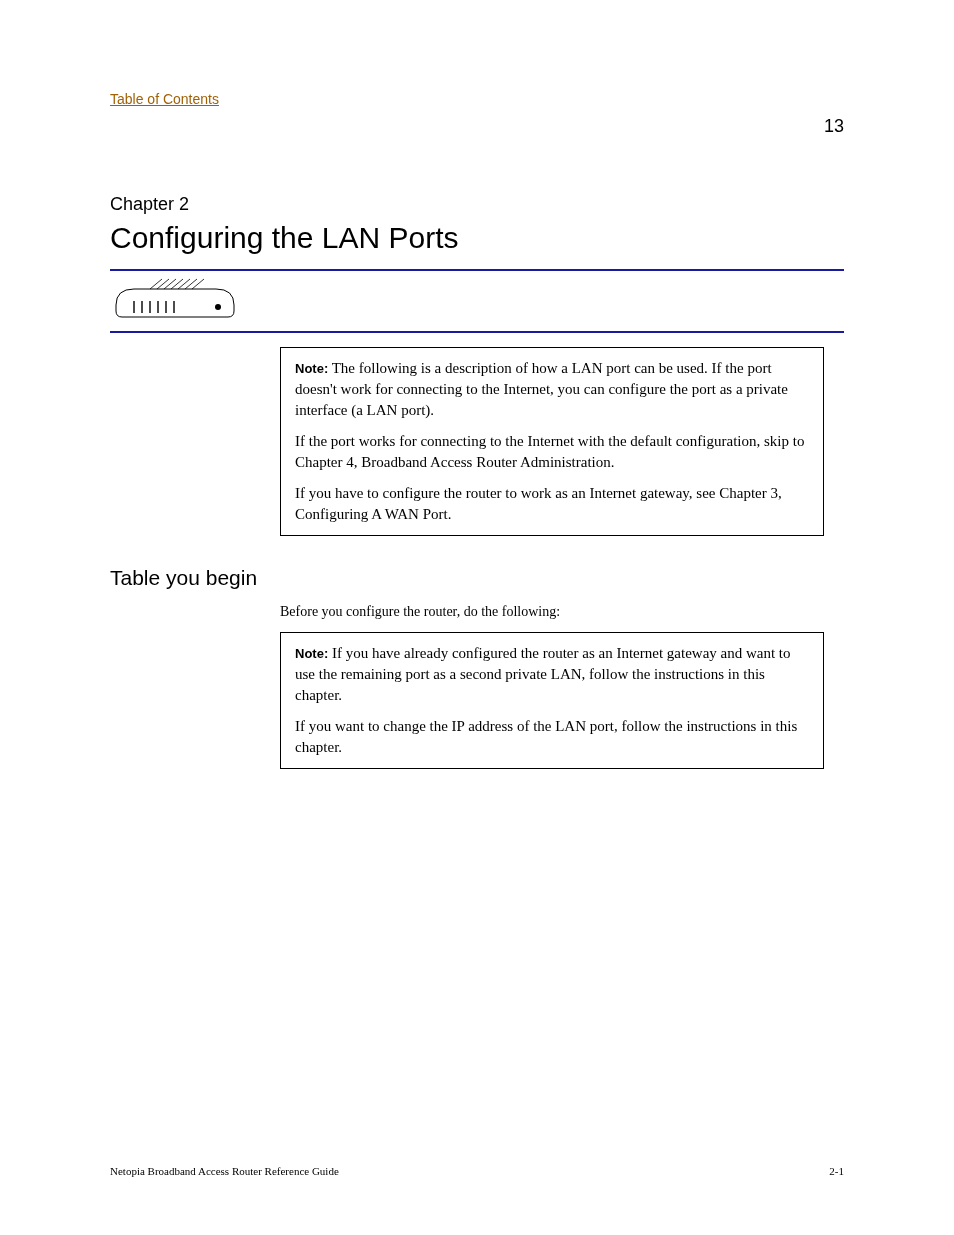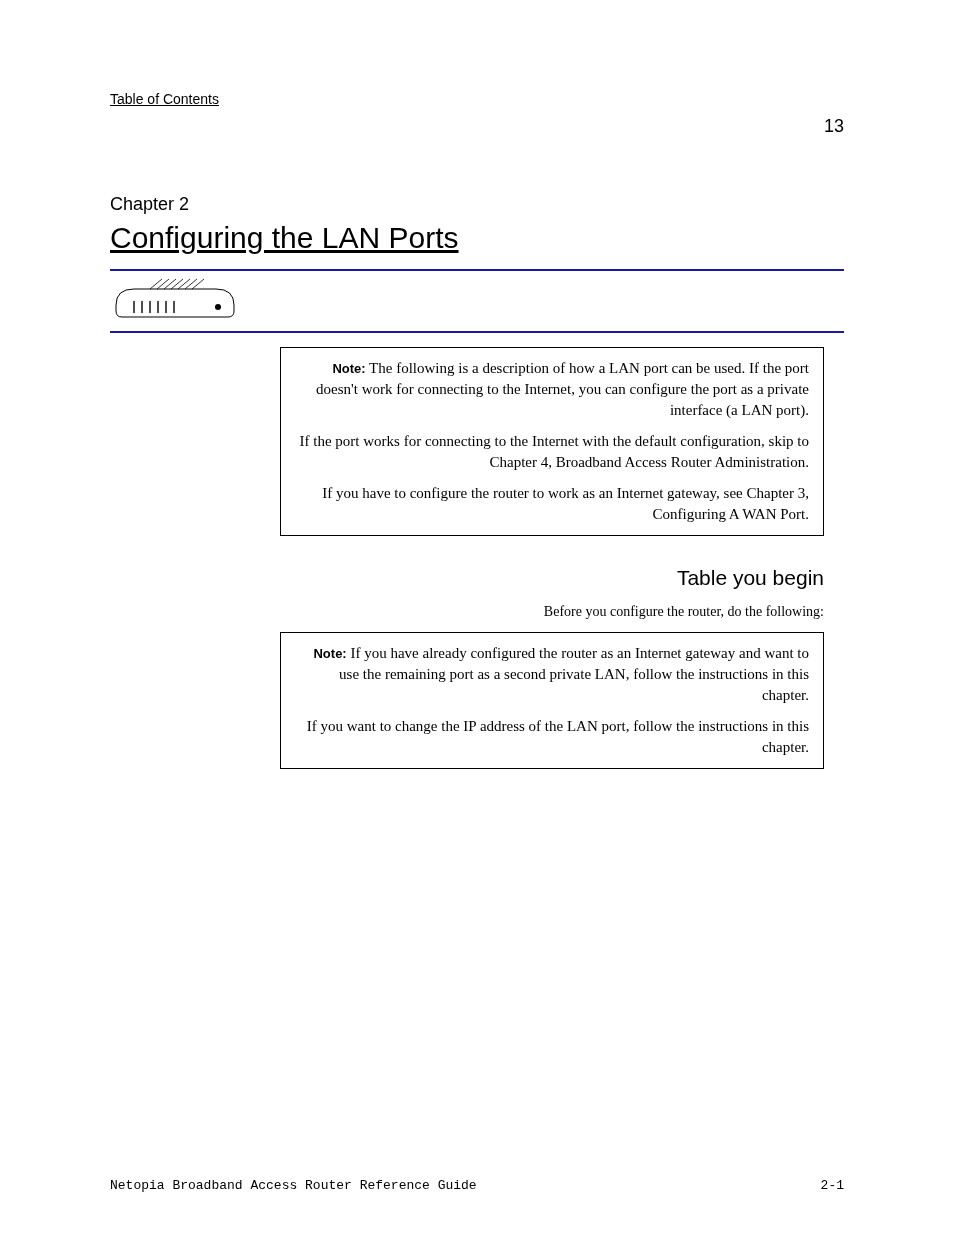--- a/index.html
+++ b/index.html
@@ -11,21 +11,21 @@
     width: 954px;
   }
   .page {
     position: relative;
     width: 954px;
     height: 1235px;
     box-sizing: border-box;
     padding: 90px 110px 60px 110px;
   }
   .header-link {
-    color: #000000;
+    color: #a16207;
     font-family: "Helvetica Neue", Helvetica, Arial, sans-serif;
     font-size: 14px;
     text-decoration: underline;
     display: inline-block;
     margin-bottom: 2px;
   }
   .page-num-top {
     position: absolute;
     top: 116px;
     right: 110px;
@@ -36,21 +36,20 @@
     margin-top: 85px;
   }
   .chapter-line {
     font-family: "Helvetica Neue", Helvetica, Arial, sans-serif;
     font-size: 18px;
   }
   .chapter-title {
     font-family: "Helvetica Neue", Helvetica, Arial, sans-serif;
     font-size: 30px;
     margin-top: 6px;
-    text-decoration: underline;
   }
   .rule-thick {
     border: none;
     border-top: 2px solid #1a1aa0;
     margin: 14px 0 8px 0;
   }
   .rule-thin {
     border: none;
     border-top: 2px solid #1a1aa0;
     margin: 8px 0 14px 0;
@@ -60,21 +59,20 @@
     position: relative;
   }
   .device-svg {
     position: absolute;
     left: 0;
     top: -4px;
   }
   .body-col {
     margin-left: 170px;
     padding-right: 20px;
-    text-align: right;
   }
   .callout-box {
     border: 1px solid #000;
     padding: 10px 14px;
     margin: 10px 0 30px 0;
   }
   .callout-note-label {
     font-family: "Helvetica Neue", Helvetica, Arial, sans-serif;
     font-weight: bold;
     font-size: 13px;
@@ -98,25 +96,25 @@
     font-size: 21px;
     margin: 24px 0 12px -170px;
   }
   .para {
     font-size: 14px;
     line-height: 1.4;
     margin: 10px 0;
   }
   .footer {
     position: absolute;
-    bottom: 42px;
+    bottom: 58px;
     left: 110px;
     right: 110px;
-    font-family: Liberation Mono, monospace;
-    font-size: 13px;
+    font-family: Liberation Serif, serif;
+    font-size: 11px;
   }
   .footer-page {
     float: right;
   }
 </style>
 </head>
 <body>
 
 <div class="page">
 

